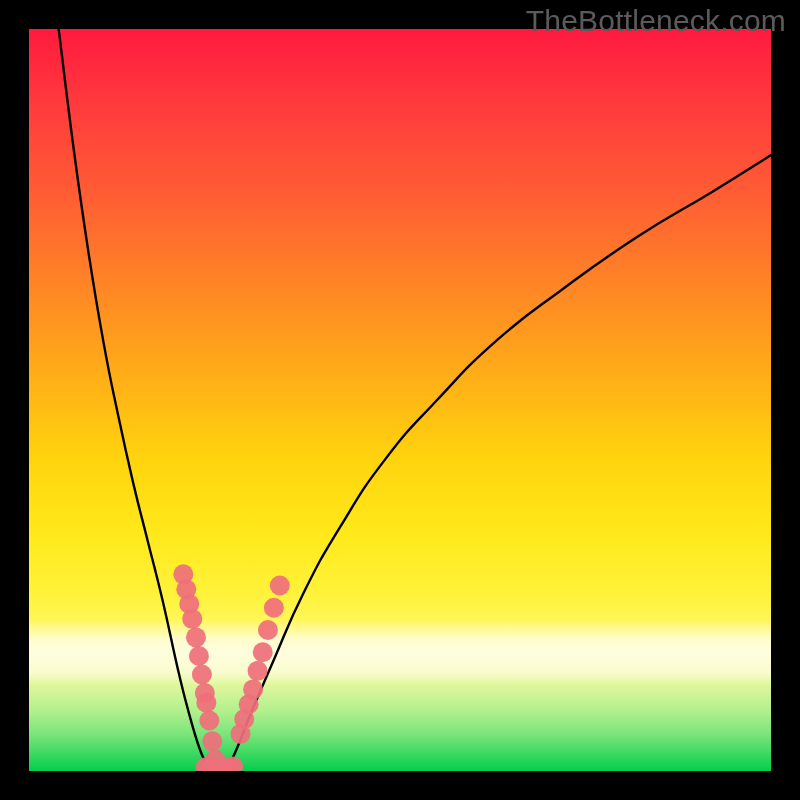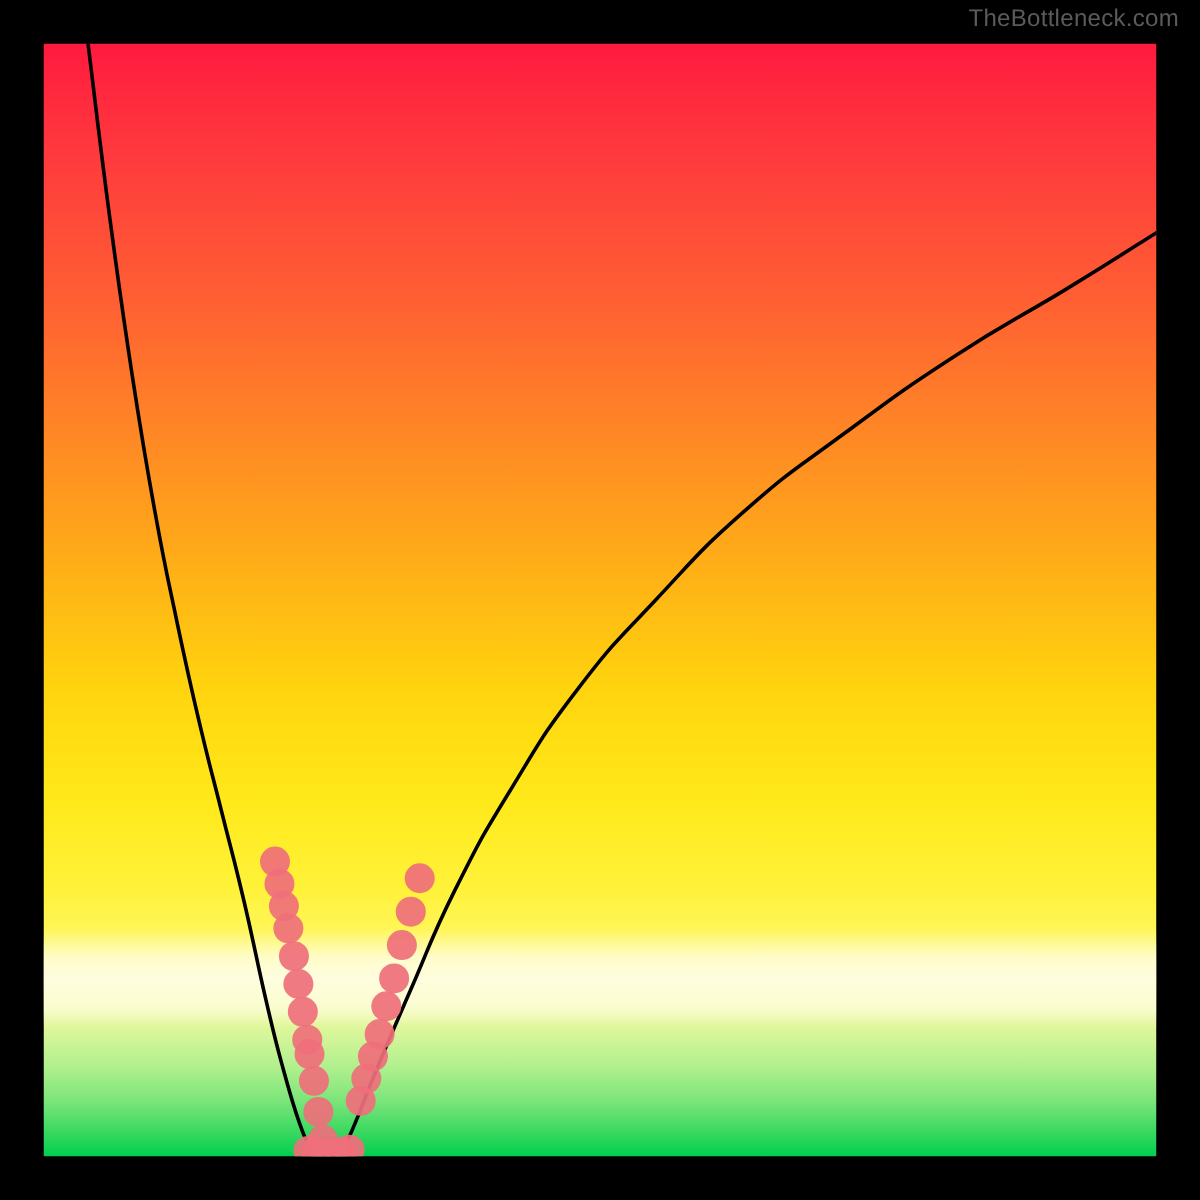--- a/index.html
+++ b/index.html
@@ -66,21 +66,21 @@
     position: absolute;
     inset: 0;
     width: 100%;
     height: 100%;
   }
   .watermark {
     position: absolute;
     top: 4px;
     right: 14px;
     color: #5b5b5b;
-    font-size: 16px;
+    font-size: 30px;
     font-weight: 400;
     letter-spacing: 0.2px;
     user-select: none;
   }
 </style>
 </head>
 <body>
 
 <div class="outer">
   <div class="plot-area">

